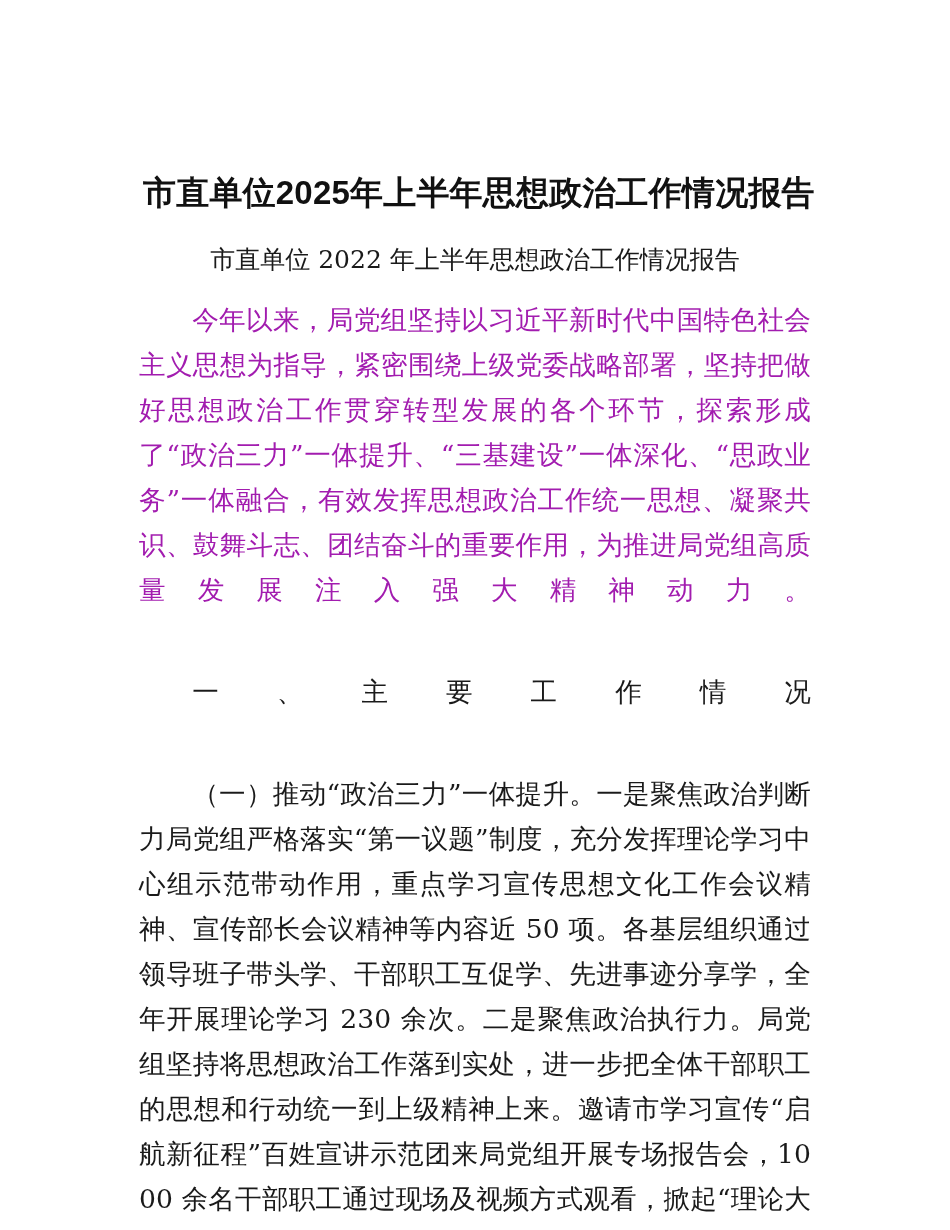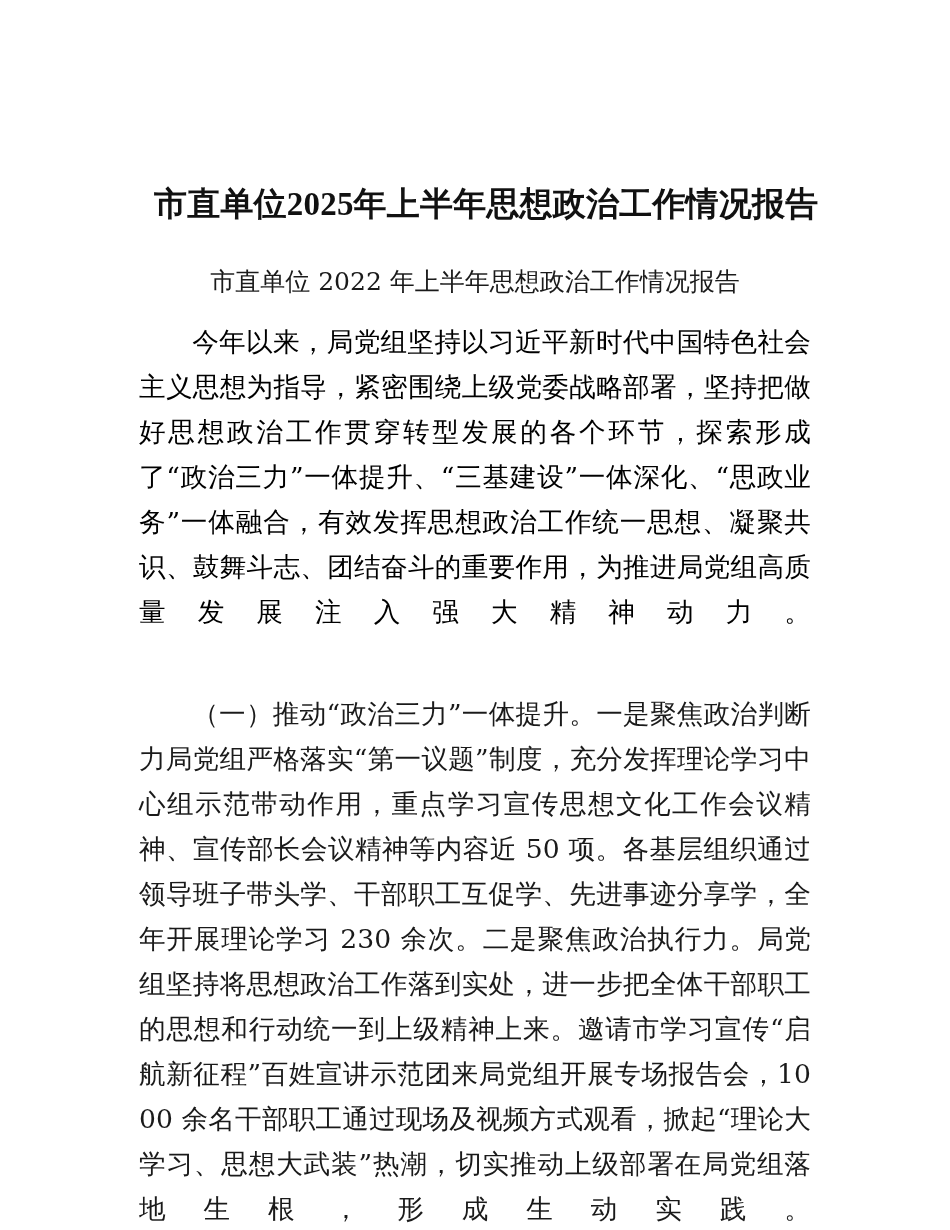--- a/index.html
+++ b/index.html
@@ -27,27 +27,27 @@
 
   .content {
     position: absolute;
     left: 139px;
     top: 0;
     width: 672px;
   }
 
   
   .doc-title {
-    font-family: Liberation Serif, serif;
+    font-family: Liberation Sans, sans-serif;
     font-weight: bold;
     font-size: 33px;
     line-height: 42px;
     letter-spacing: 0.2px;
     text-align: center;
-    margin: 15px;
+    margin: 4px;
     padding-top: 168px;
     white-space: nowrap;
     color: #111111;
   }
 
   
   .doc-subtitle {
     font-family: "DejaVu Serif", "Liberation Serif", serif;
     font-weight: normal;
     font-size: 25px;
@@ -96,19 +96,20 @@
 </head>
 <body style="background: rgb(255, 255, 255);">
 
 <div class="page">
   <div class="content">
 
     <h1 class="doc-title" style="color: rgb(17, 17, 17);">市直单位2025年上半年思想政治工作情况报告</h1>
 
     <p class="doc-subtitle" style="color: rgb(26, 26, 26);">市直单位 2022 年上半年思想政治工作情况报告</p>
 
-    <p class="para first-body" style="color: #000000;">今年以来，局党组坚持以习近平新时代中国特色社会主义思想为指导，紧密围绕上级党委战略部署，坚持把做好思想政治工作贯穿转型发展的各个环节，探索形成了“政治三力”一体提升、“三基建设”一体深化、“思政业务”一体融合，有效发挥思想政治工作统一思想、凝聚共识、鼓舞斗志、团结奋斗的重要作用，为推进局党组高质量发展注入强大精神动力。</p>
+    <p class="para first-body" style="color: #a21caf;">今年以来，局党组坚持以习近平新时代中国特色社会主义思想为指导，紧密围绕上级党委战略部署，坚持把做好思想政治工作贯穿转型发展的各个环节，探索形成了“政治三力”一体提升、“三基建设”一体深化、“思政业务”一体融合，有效发挥思想政治工作统一思想、凝聚共识、鼓舞斗志、团结奋斗的重要作用，为推进局党组高质量发展注入强大精神动力。</p>
 
+    <p class="para section-heading" style="color: rgb(26, 26, 26);">一、主要工作情况</p>
 
     <p class="para sub-section" style="color: rgb(26, 26, 26);">（一）推动“政治三力”一体提升。一是聚焦政治判断力局党组严格落实“第一议题”制度，充分发挥理论学习中心组示范带动作用，重点学习宣传思想文化工作会议精神、宣传部长会议精神等内容近 50 项。各基层组织通过领导班子带头学、干部职工互促学、先进事迹分享学，全年开展理论学习 230 余次。二是聚焦政治执行力。局党组坚持将思想政治工作落到实处，进一步把全体干部职工的思想和行动统一到上级精神上来。邀请市学习宣传“启航新征程”百姓宣讲示范团来局党组开展专场报告会，1000 余名干部职工通过现场及视频方式观看，掀起“理论大学习、思想大武装”热潮，切实推动上级部署在局党组落地生根，形成生动实践。</p>
 
   </div>
 </div>
 
 </body></html>

